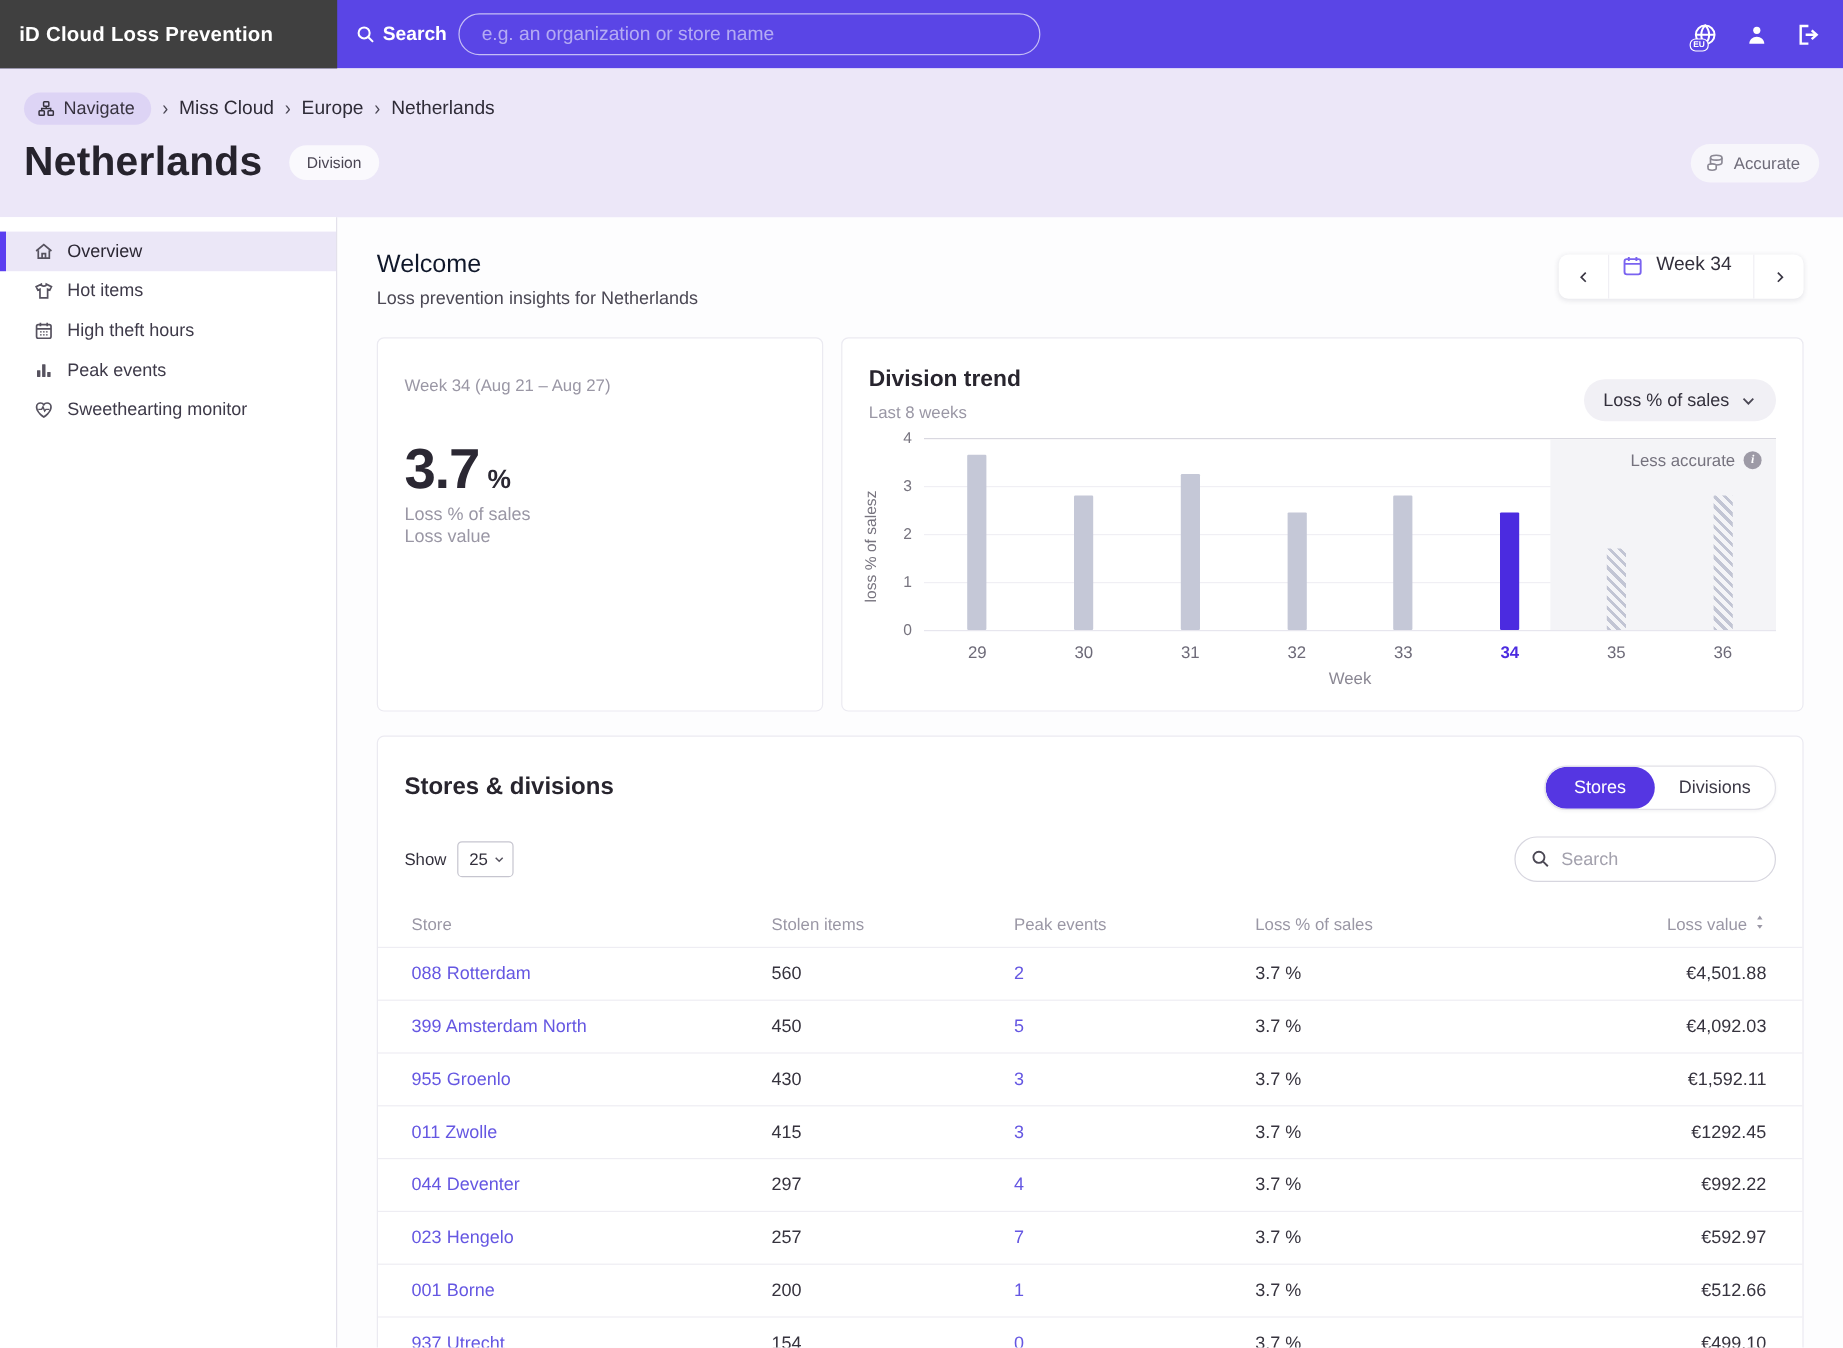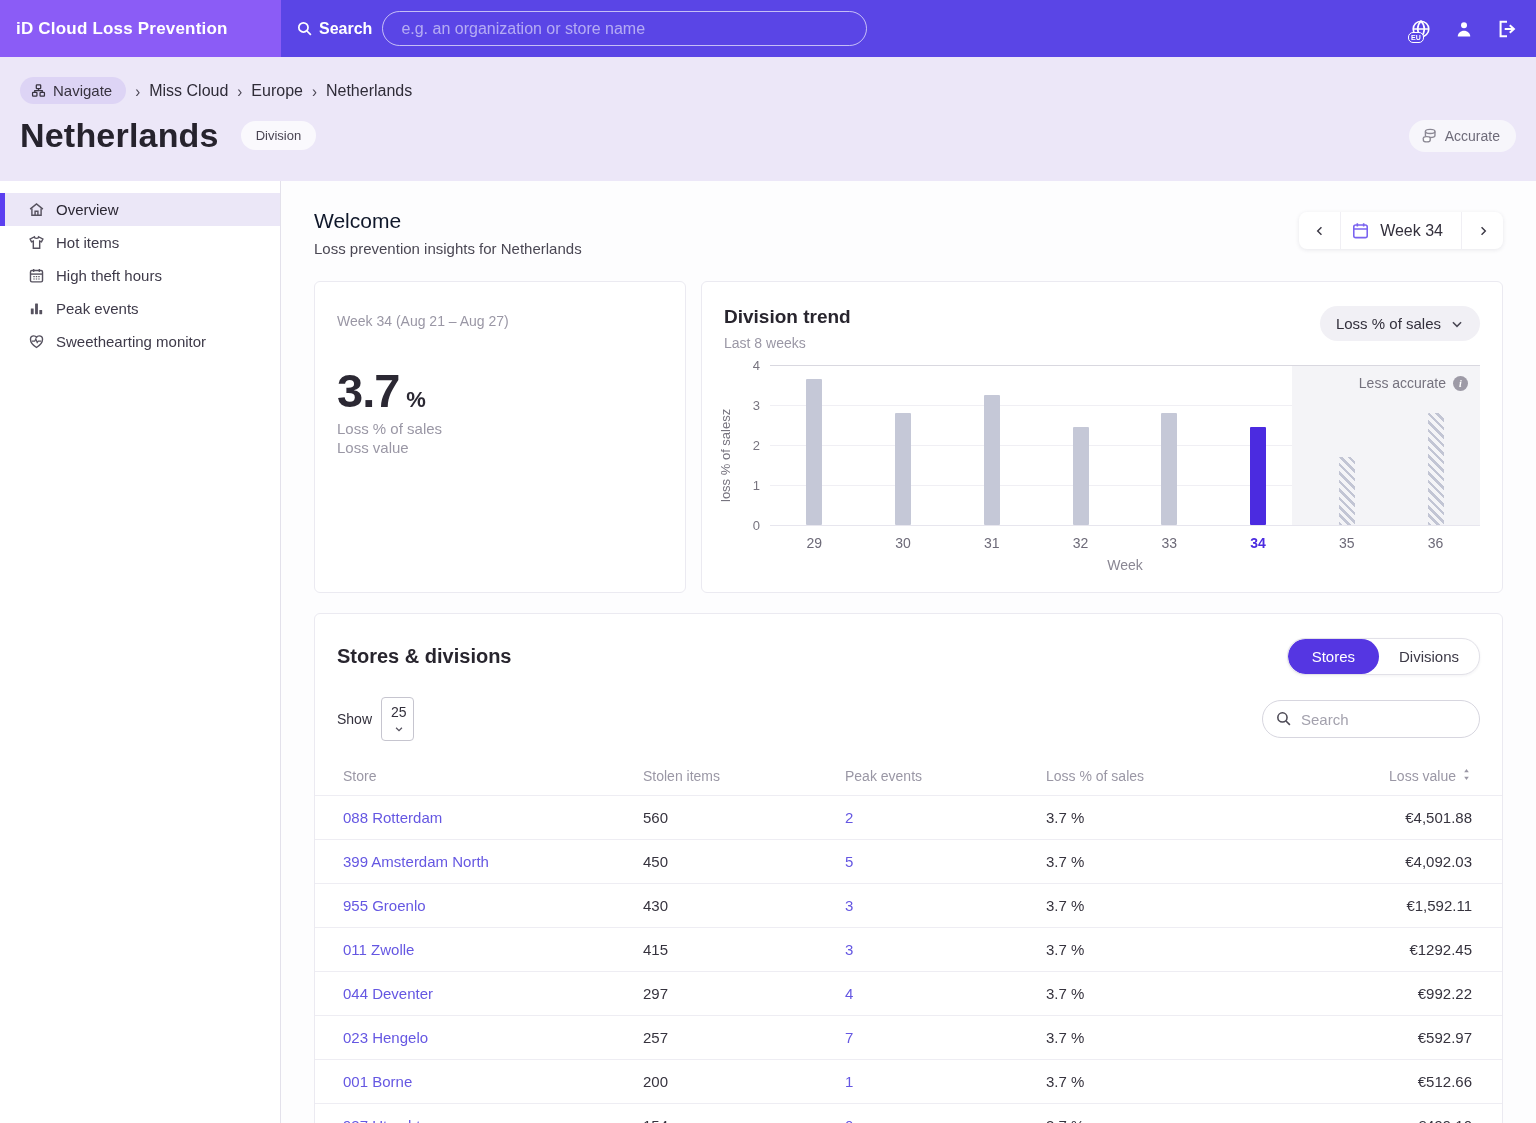--- a/index.html
+++ b/index.html
@@ -1,21 +1,21 @@
 <!DOCTYPE html>
 <html><head>
 <meta charset="utf-8">
 <style>
   * { margin:0; padding:0; box-sizing:border-box; }
   html,body { width:1536px; height:1123px; overflow:hidden;
     font-family:"Liberation Sans", sans-serif; background:#fdfdfe; color:#2b2833; }
 
   
   .topbar { height:57px; display:flex; align-items:stretch; background:#5a45e6; }
-  .topbar-brand { width:281px; background:#8b5cf6; display:flex; align-items:center;
+  .topbar-brand { width:281px; background:#404040; display:flex; align-items:center;
     padding-left:16px; color:#fff; font-size:17px; font-weight:700; letter-spacing:.2px; }
   .topbar-mid { flex:1; display:flex; align-items:center; padding-left:15px; }
   .search-label { display:flex; align-items:center; gap:6px; color:#fff;
     font-size:16px; font-weight:600; margin-right:10px; }
   .topbar-search { width:485px; height:35px; border:1px solid rgba(255,255,255,.65);
     border-radius:18px; background:transparent; color:#ffffff; font-size:16px;
     padding:0 18px; outline:none; font-family:inherit; }
   .topbar-search::placeholder { color:rgba(255,255,255,.55); }
   .topbar-icons { display:flex; align-items:center; gap:22px; padding-right:18px; color:#fff; }
   .tb-icon { position:relative; display:flex; align-items:center; cursor:pointer; }
@@ -48,38 +48,38 @@
   .side-item.active { background:#ebe7f7; border-left-color:#5b3ff0; color:#2b2733; }
 
   .main { flex:1; padding:28px 33px 0 33px; }
   .welcome-row { display:flex; align-items:flex-start; justify-content:space-between; }
   .welcome-title { font-size:21px; font-weight:400; color:#0f172a; }
   .welcome-sub { font-size:15px; color:#4b4854; margin-top:7px; }
   .week-selector { display:flex; align-items:center; background:#fff; border-radius:8px;
     box-shadow:0 1px 4px rgba(40,35,70,.10); height:37px; overflow:hidden; margin-top:3px; }
   .week-btn { width:41px; height:100%; display:flex; align-items:center; justify-content:center;
     color:#3a3744; cursor:pointer; border:none; background:none; }
-  .week-mid { display:flex; align-items:center; gap:10px; padding:0 18px 0 10px;
+  .week-mid { display:flex; gap:10px; padding:0 18px 0 10px;
     border-left:1px solid #f0eff4; border-right:1px solid #f0eff4; height:100%;
     font-size:16px; color:#33303c; cursor:pointer; }
 
   
   .cards-row { display:flex; gap:15px; margin-top:24px; }
   .card { background:#fff; border:1px solid #ebeaf1; border-radius:6px; }
   .loss-card { width:372px; height:312px; padding:24px 22px; }
   .card-title { font-size:19px; font-weight:700; color:#28252e; }
   .card-sub { font-size:14px; color:#9a97a5; margin-top:7px; }
   .big-metric { margin-top:34px; display:flex; align-items:baseline; gap:7px; }
   .big-num { font-size:47px; font-weight:700; color:#2b2833; letter-spacing:-1px; }
   .big-unit { font-size:22px; font-weight:700; color:#2b2833; }
   .metric-cap { font-size:15px; color:#9a97a5; margin-top:2px; }
   .euro-val { font-size:30px; font-weight:700; color:#2b2833; margin-top:32px; }
 
   .trend-card { flex:1; height:312px; padding:24px 22px 0 22px; }
-  .trend-head { display:flex; justify-content:space-between; align-items:flex-start; }
+  .trend-head { display:flex; justify-content:space-between; align-items:flex-end; }
   .metric-dd { background:#f1f0f5; border-radius:18px; padding:9px 16px; display:flex;
     align-items:center; gap:9px; font-size:15px; color:#33303c; cursor:pointer; }
 
   
   .chart-wrap { position:relative; margin-top:14px; height:210px; }
   .ylab { position:absolute; left:-6px; top:10px; height:160px; display:flex;
     align-items:center; justify-content:center; writing-mode:vertical-rl;
     transform:rotate(180deg); font-size:13px; color:#77747f; }
   .plot-area { position:absolute; left:46px; right:0; top:0; height:160px; }
   .ytick { position:absolute; right:calc(100% + 10px); transform:translateY(-50%);
@@ -111,21 +111,21 @@
   .stores-title { font-size:20px; font-weight:700; color:#28252e; }
   .seg-toggle { display:flex; border:1px solid #e2e1e8; border-radius:18px; overflow:hidden;
     background:#fff; box-shadow:0 1px 3px rgba(40,35,70,.06); }
   .seg { padding:9px 20px; font-size:15px; cursor:pointer; color:#3c3946; }
   .seg.active { background:#5536e2; color:#fff; border-radius:18px; padding:9px 24px; }
   .controls-row { display:flex; align-items:center; justify-content:space-between;
     margin-top:22px; padding:0 22px; }
   .show-group { display:flex; align-items:center; gap:9px; font-size:14px; color:#33303c; }
   .show-select { border:1px solid #c6c5cf; border-radius:4px; padding:6px 6px 6px 9px;
     font-size:14px; color:#33303c; display:flex; align-items:center; gap:4px; cursor:pointer;
-    background:#fff;flex-direction:column; }
+    background:#fff; }
   .table-search { position:relative; }
   .table-search input { width:218px; height:38px; border:1px solid #d7d6df; border-radius:20px;
     padding:0 14px 0 38px; font-size:15px; color:#33303c; outline:none; font-family:inherit;
     background:#fff; }
   .table-search input::placeholder { color:#a3a1ad; }
   .table-search .mag { position:absolute; left:13px; top:10px; color:#4b4854; }
 
   .tbl { margin-top:16px; }
   .tbl-row { display:grid; grid-template-columns:300px 202px 201px 231px 1fr;
     padding:0 30px 0 28px; align-items:center; }

